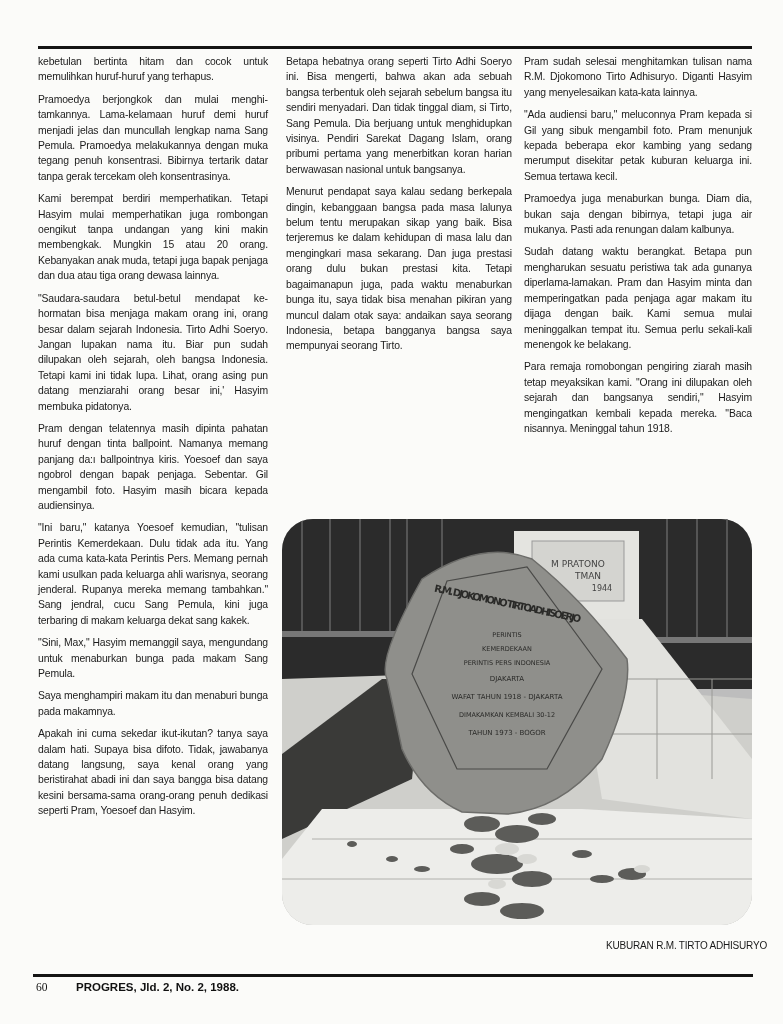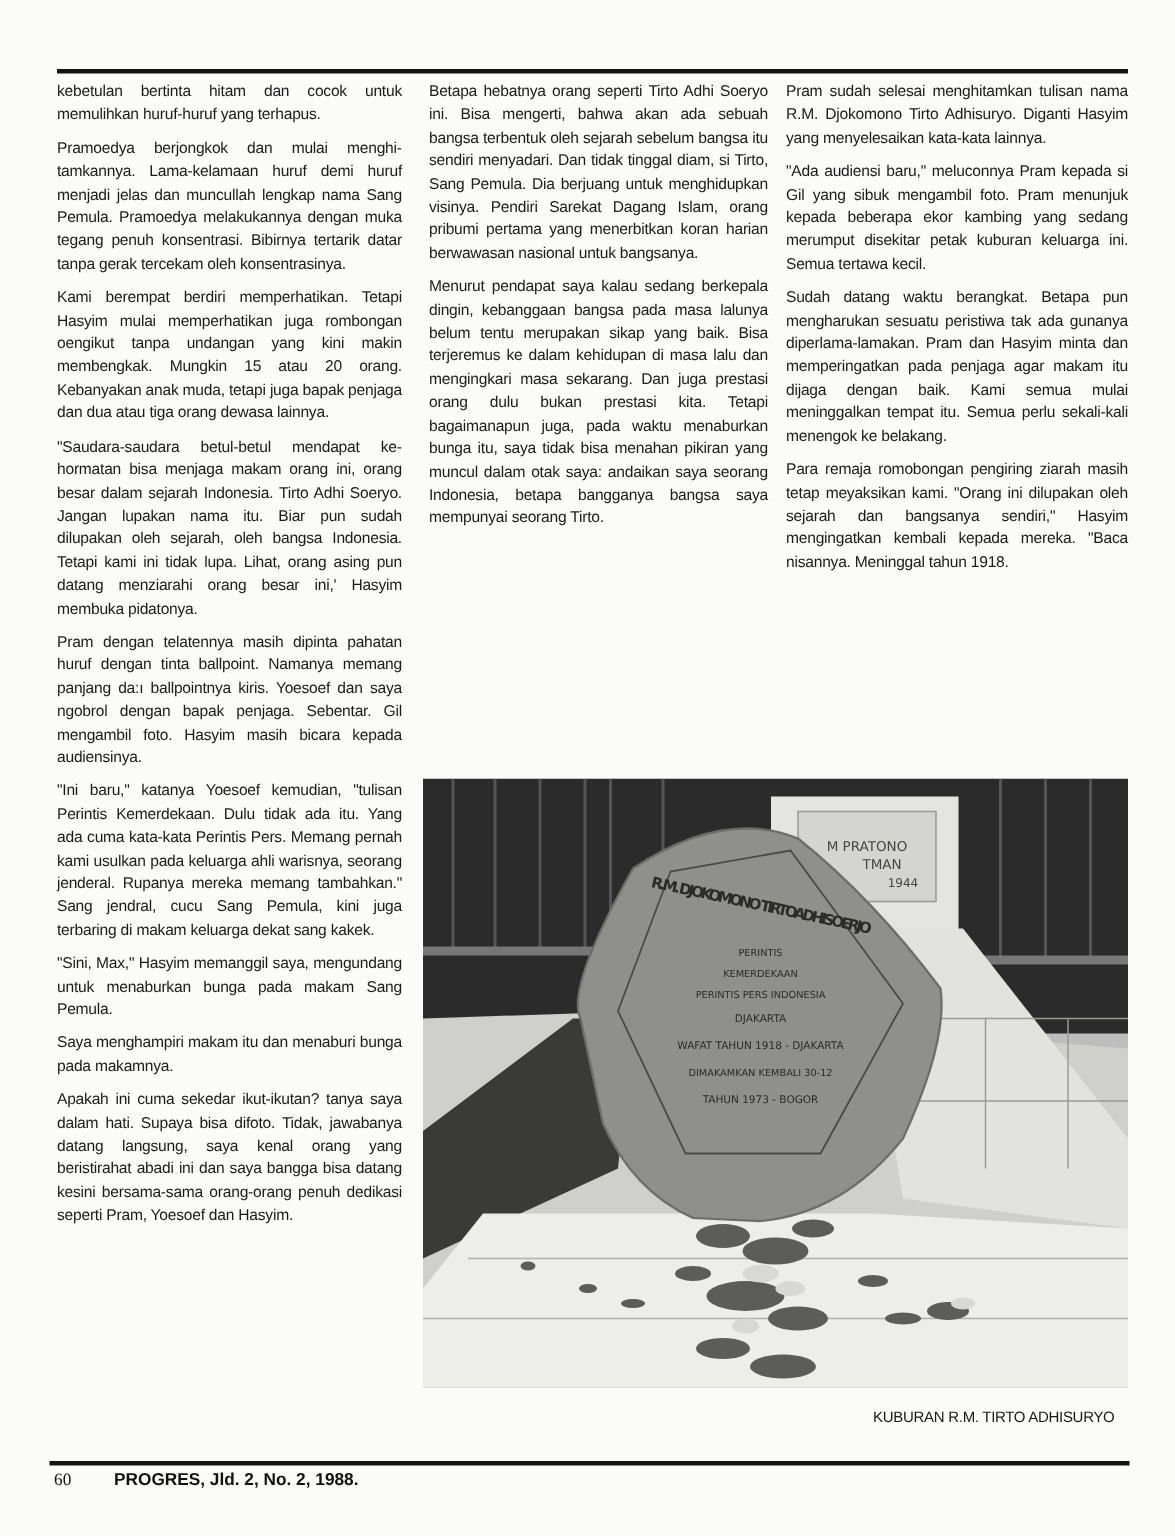--- a/index.html
+++ b/index.html
@@ -21,24 +21,24 @@
     font-size: 10.4px; line-height: 15.4px; letter-spacing: -0.15px;
     text-align: justify; hyphens: manual; color: #1b1b1b;
   }
   .col p { margin: 0 0 7px 0; }
   .col1 { left: 38px; width: 230px; }
   .col2 { left: 286px; width: 226px; }
   .col3 { left: 524px; width: 228px; }
 
   .photo {
     position: absolute; left: 282px; top: 519px; width: 470px; height: 406px;
-    overflow: hidden; background: #bdbdbd;
+    overflow: hidden; background: #bdbdbd; border-radius: 31px;
   }
   .caption {
-    position: absolute; right: 40px; top: 940px;
+    position: absolute; right: 16px; top: 940px;
     font-size: 10px; letter-spacing: -0.2px; color: #1a1a1a; margin-left: 44px;
   }
   .footer {
     position: absolute; left: 36px; top: 981px;
     font-size: 11.5px; color: #111;
   }
   .footer .pg { display: inline-block; width: 40px; font-family: Liberation Serif, serif; }
   .footer .mag { font-weight: bold; }
 </style>
 </head>
@@ -59,20 +59,21 @@
 </div>
 
 <div class="col col2">
   <p>Betapa hebatnya orang seperti Tirto Adhi Soeryo ini. Bisa mengerti, bahwa akan ada sebuah bangsa terbentuk oleh sejarah sebe­lum bangsa itu sendiri menyadari. Dan tidak tinggal diam, si Tirto, Sang Pemula. Dia ber­juang untuk menghidupkan visinya. Pendiri Sarekat Dagang Islam, orang pribumi perta­ma yang menerbitkan koran harian berwawa­san nasional untuk bangsanya.</p>
   <p>Menurut pendapat saya kalau sedang berke­pala dingin, kebanggaan bangsa pada masa lalunya belum tentu merupakan sikap yang baik. Bisa terjeremus ke dalam kehidupan di masa lalu dan mengingkari masa sekarang. Dan juga prestasi orang dulu bukan prestasi kita. Tetapi bagaimanapun juga, pada waktu menaburkan bunga itu, saya tidak bisa mena­han pikiran yang muncul dalam otak saya: andaikan saya seorang Indonesia, betapa bangganya bangsa saya mempunyai seorang Tirto.</p>
 </div>
 
 <div class="col col3">
   <p>Pram sudah selesai menghitamkan tulisan nama R.M. Djokomono Tirto Adhisuryo. Digan­ti Hasyim yang menyelesaikan kata-kata lain­nya.</p>
   <p>"Ada audiensi baru," meluconnya Pram kepa­da si Gil yang sibuk mengambil foto. Pram menunjuk kepada beberapa ekor kambing yang sedang merumput disekitar petak kubu­ran keluarga ini. Semua tertawa kecil.</p>
+  <p>Pramoedya juga menaburkan bunga. Diam dia, bukan saja dengan bibirnya, tetapi juga air mukanya. Pasti ada renungan dalam kalbunya.</p>
   <p>Sudah datang waktu berangkat. Betapa pun mengharukan sesuatu peristiwa tak ada gu­nanya diperlama-lamakan. Pram dan Hasyim minta dan memperingatkan pada penjaga agar makam itu dijaga dengan baik. Kami semua mulai meninggalkan tempat itu. Semua perlu sekali-kali menengok ke bela­kang.</p>
   <p>Para remaja romobongan pengiring ziarah masih tetap meyaksikan kami. "Orang ini dilu­pakan oleh sejarah dan bangsanya sendiri," Hasyim mengingatkan kembali kepada mere­ka. "Baca nisannya. Meninggal tahun 1918.</p>
 </div>
 
 <div class="photo">
   <svg width="470" height="406" viewBox="0 0 470 406" xmlns="http://www.w3.org/2000/svg">
 
     <rect x="0" y="0" width="470" height="170" fill="#2b2b2b"></rect>
     <g stroke="#555" stroke-width="2">
       <line x1="20" y1="0" x2="20" y2="115"></line>

